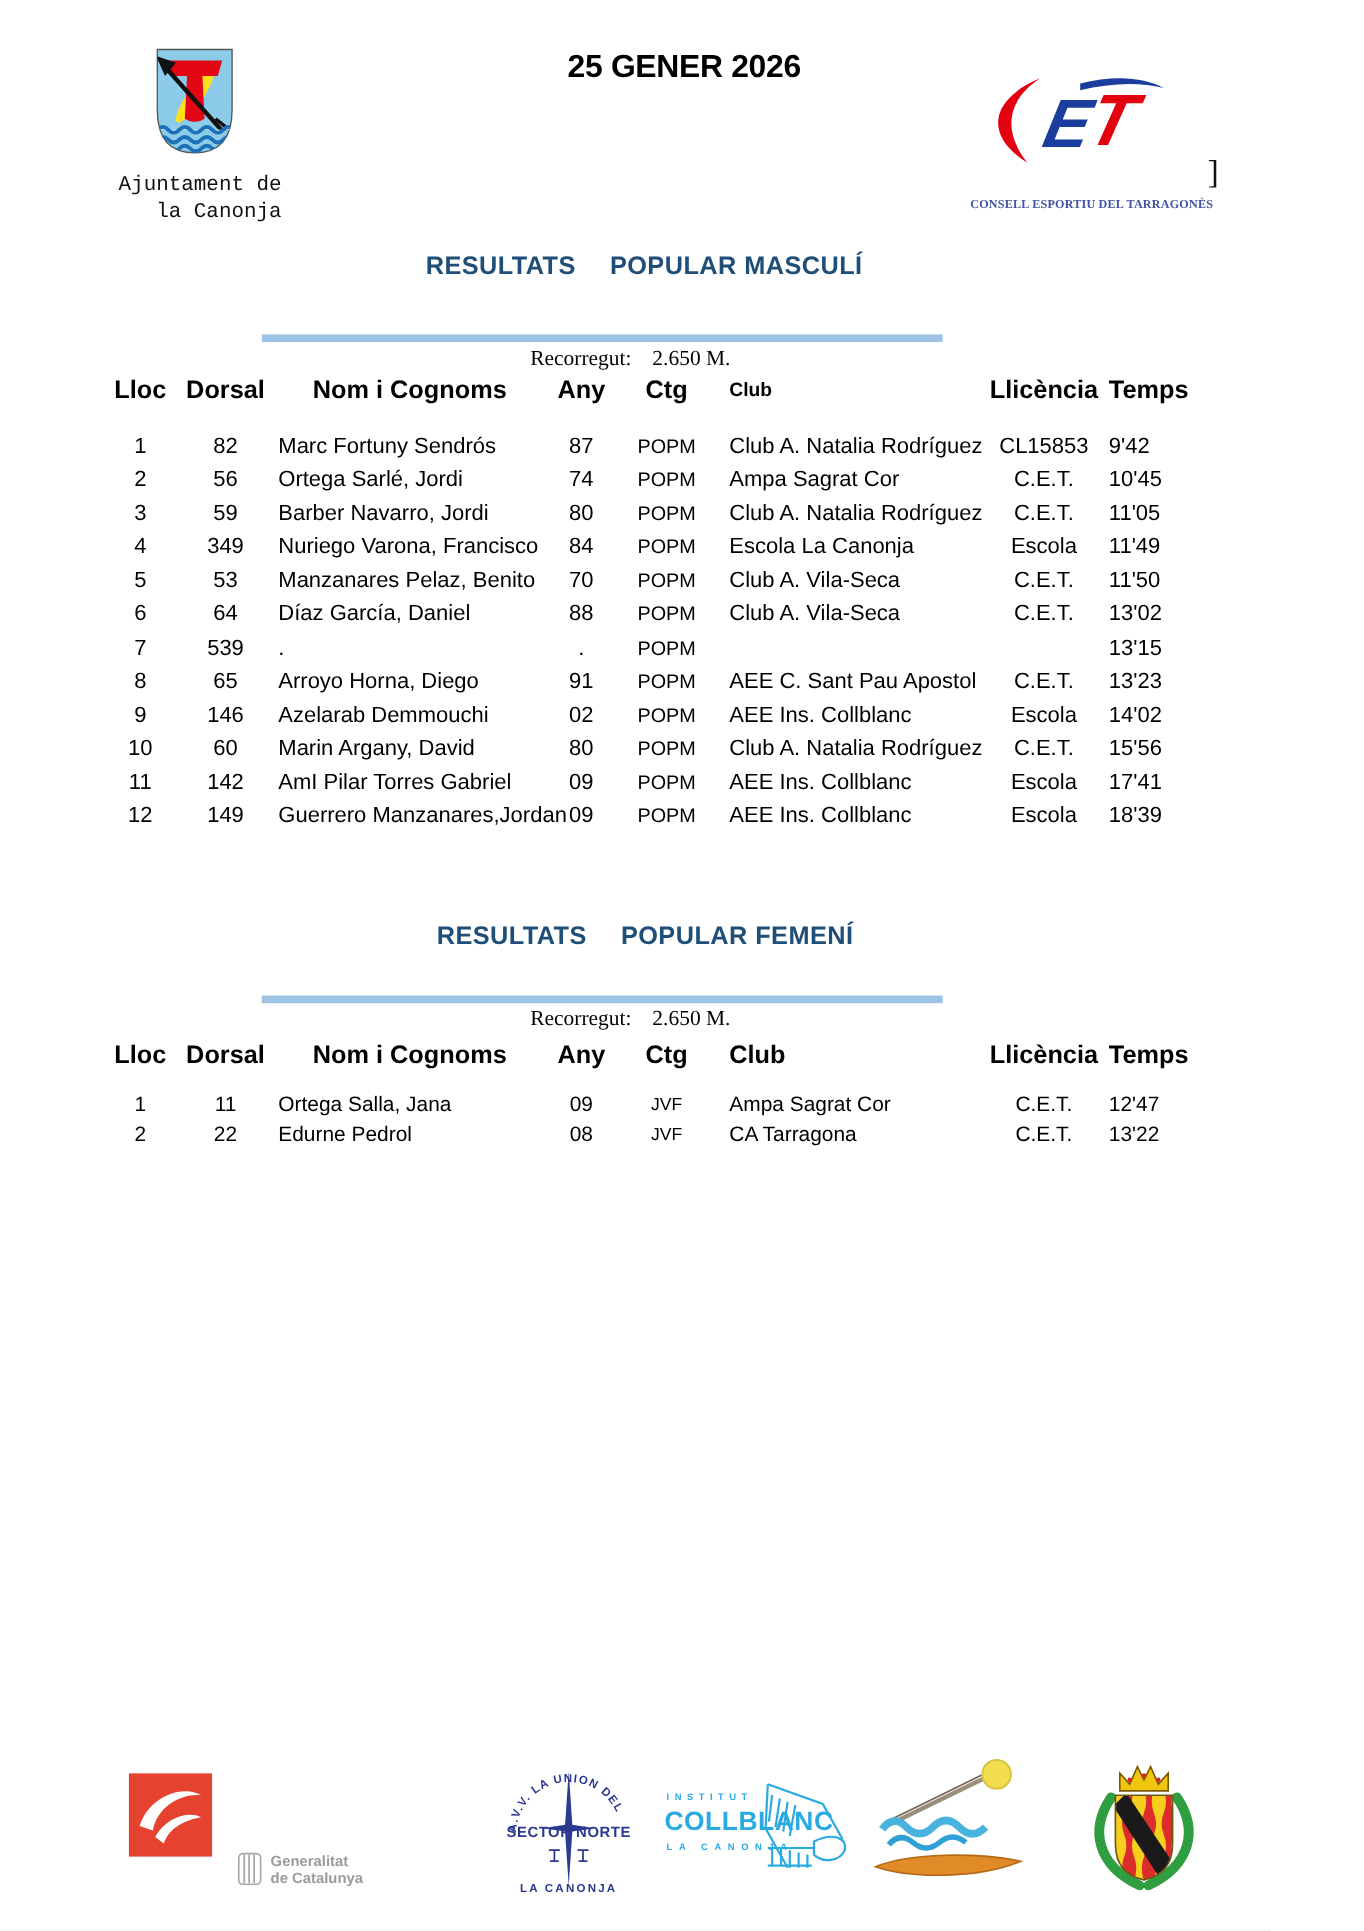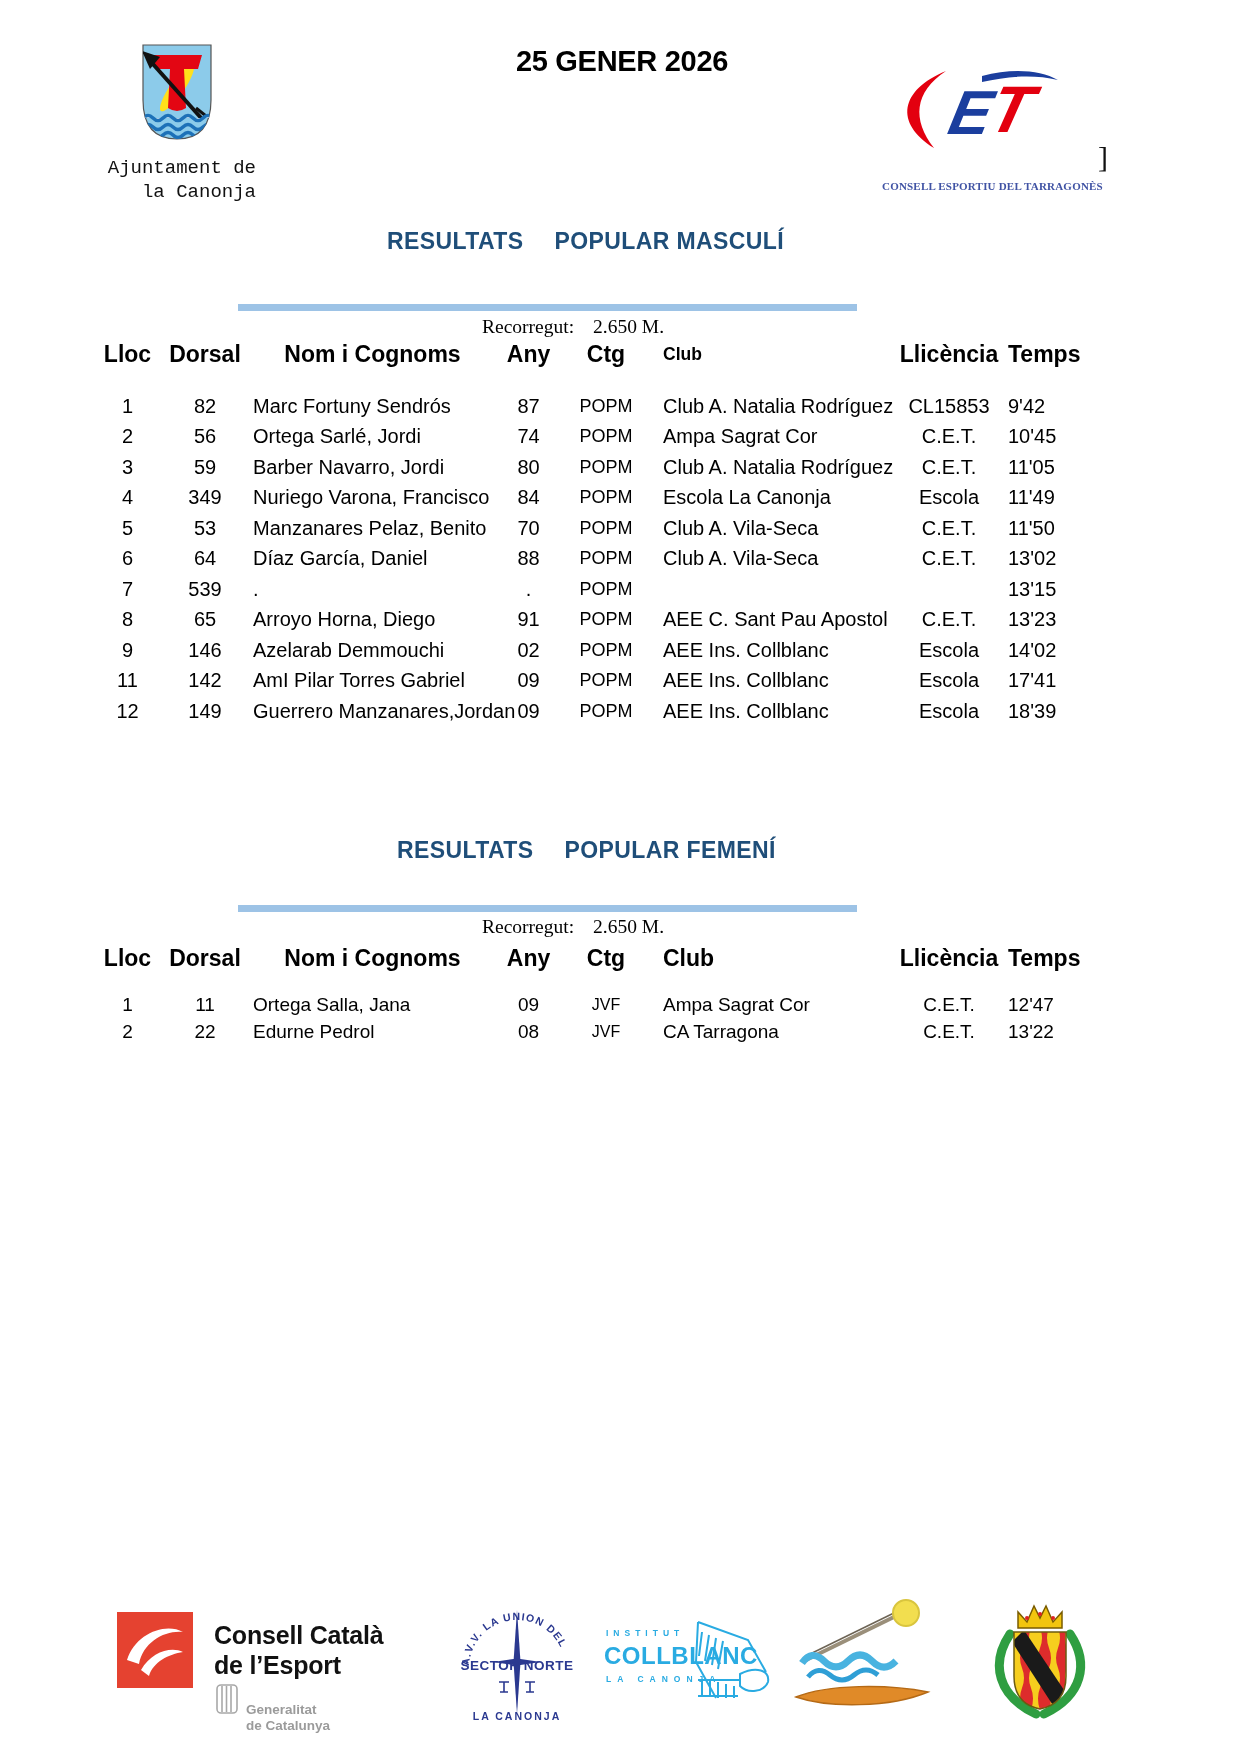--- a/index.html
+++ b/index.html
@@ -40,21 +40,21 @@
   .masculi th:nth-child(6){font-size:17.5px;}
   .results-table td:nth-child(5){font-size:18px;}
   .femeni td:nth-child(5){font-size:16px;}
   .results-table th:nth-child(8),.results-table td:nth-child(8){text-align:left;}
 
   
   .consell-name{left:214px;top:1620px;font-family:"Liberation Sans",sans-serif;font-weight:bold;
              font-size:25px;line-height:30px;color:#111;letter-spacing:-0.2px;}
   .generalitat{left:216px;top:1684px;display:flex;align-items:flex-start;}
   .generalitat-text{margin-left:8px;font-family:"Liberation Sans",sans-serif;font-weight:bold;
-             font-size:13.5px;line-height:16px;color:#9b9b9b;margin-top:18px;}
+             font-size:13.5px;line-height:16px;color:#9b9b9b;}
 </style>
 </head>
 <body>
 
 <div class="page">
 
   <svg class="abs" style="left:140px;top:42px;" width="74" height="100" viewBox="0 0 74 100">
     <defs>
         <clipPath id="shieldClip">
           <path d="M3,3 H71 V58 Q71,97 37,97 Q3,97 3,58 Z"></path>
@@ -211,20 +211,30 @@
         <td>9</td>
         <td>146</td>
         <td>Azelarab Demmouchi</td>
         <td>02</td>
         <td>POPM</td>
         <td>AEE Ins. Collblanc</td>
         <td>Escola</td>
         <td>14'02</td>
       </tr>
       <tr>
+        <td>10</td>
+        <td>60</td>
+        <td>Marin Argany, David</td>
+        <td>80</td>
+        <td>POPM</td>
+        <td>Club A. Natalia Rodríguez</td>
+        <td>C.E.T.</td>
+        <td>15'56</td>
+      </tr>
+      <tr>
         <td>11</td>
         <td>142</td>
         <td>AmI Pilar Torres Gabriel</td>
         <td>09</td>
         <td>POPM</td>
         <td>AEE Ins. Collblanc</td>
         <td>Escola</td>
         <td>17'41</td>
       </tr>
       <tr>
@@ -294,24 +304,20 @@
         <td>13'22</td>
       </tr>
     </tbody>
   </table>
 
   <svg class="abs" style="left:117px;top:1612px;" width="76" height="76" viewBox="0 0 76 76">
     <rect x="0" y="0" width="76" height="76" fill="#E54230"></rect>
     <path d="M10,48 C18,22 48,10 66,20 C48,18 26,30 22,52 Z" fill="#ffffff"></path>
     <path d="M24,58 C34,40 54,34 66,40 C52,42 36,50 32,64 Z" fill="#ffffff"></path>
   </svg>
-  <div class="abs consell-name">
-    <div>Consell Català</div>
-    <div>de l’Esport</div>
-  </div>
   <div class="abs generalitat">
     <svg width="22" height="30" viewBox="0 0 22 30">
       <rect x="1" y="1" width="20" height="28" rx="4" fill="none" stroke="#a8a8a8" stroke-width="1.6"></rect>
       <line x1="6" y1="2" x2="6" y2="28" stroke="#a8a8a8" stroke-width="1.6"></line>
       <line x1="10.5" y1="2" x2="10.5" y2="28" stroke="#a8a8a8" stroke-width="1.6"></line>
       <line x1="15" y1="2" x2="15" y2="28" stroke="#a8a8a8" stroke-width="1.6"></line>
     </svg>
     <div class="generalitat-text">
       <div>Generalitat</div>
       <div>de Catalunya</div>

